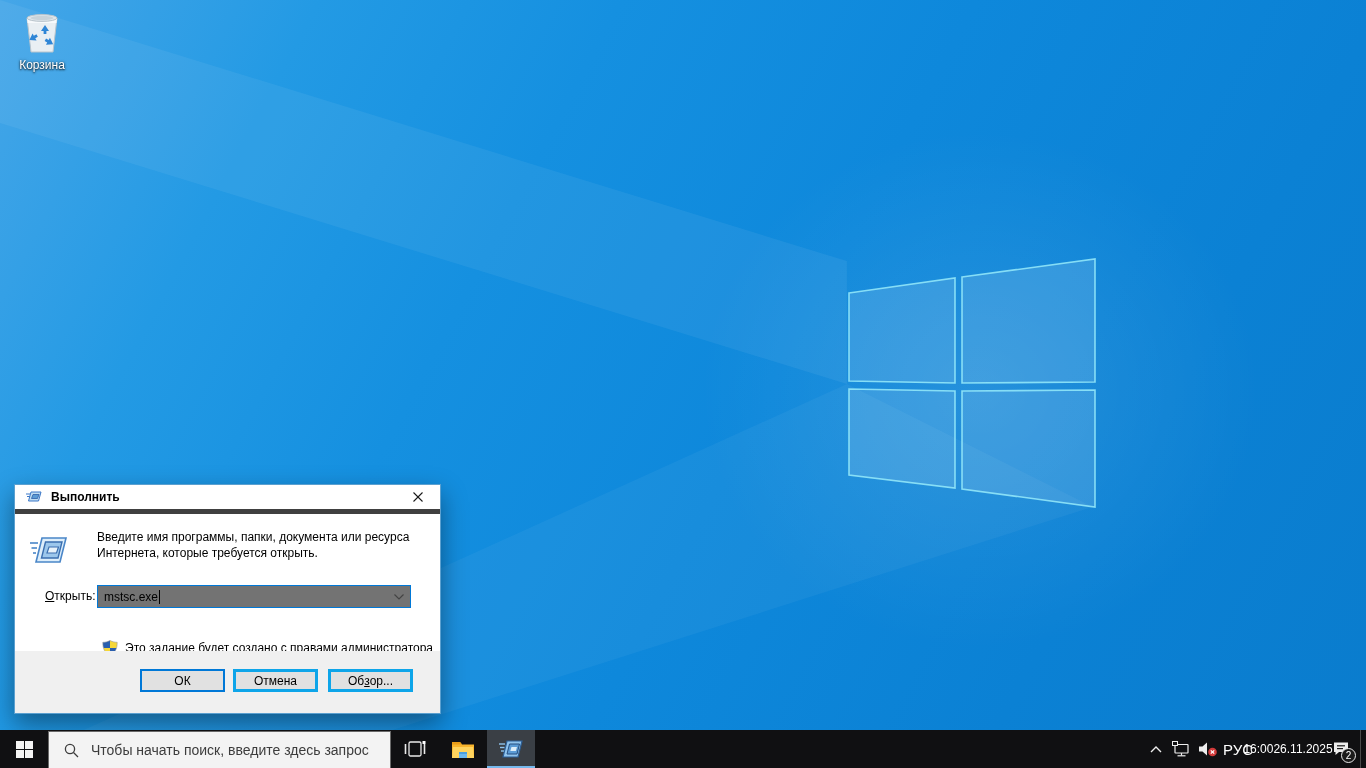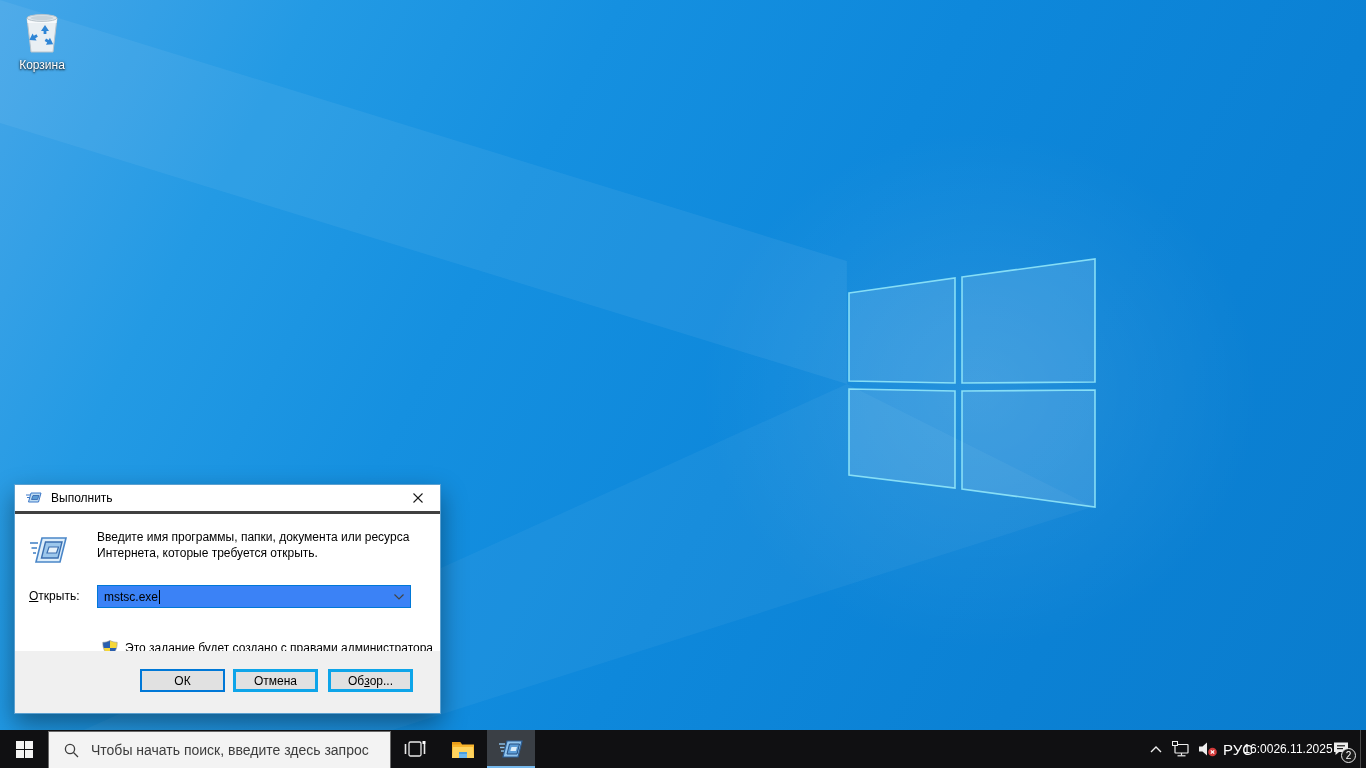--- a/index.html
+++ b/index.html
@@ -23,31 +23,31 @@
     background:radial-gradient(closest-side,rgba(255,255,255,0.10),rgba(255,255,255,0));}
   .win-logo{position:absolute;left:848px;top:258px;}
 
   
   .desktop-icon{position:absolute;left:6px;top:8px;width:72px;display:flex;flex-direction:column;align-items:center;cursor:default;}
   .desktop-icon .label{margin-top:2px;font-size:12px;color:#fff;text-shadow:0 1px 2px rgba(0,0,0,.85),0 0 3px rgba(0,0,0,.5);}
 
   
   .run-dialog{position:absolute;left:14px;top:484px;width:427px;height:230px;background:#fff;
     border:1px solid #5ba0d0;box-shadow:0 10px 24px rgba(0,0,0,.4);font-size:12px;color:#000;}
-  .rd-titlebar{height:29px;display:flex;align-items:center;border-bottom:3px solid #404040;}
+  .rd-titlebar{height:29px;display:flex;align-items:center;border-bottom:5px solid #404040;font-weight:bold;}
   .rd-titleicon{margin-left:11px;}
   .rd-title{margin-left:9px;flex:1;font-size:12px;color:#000;}
   .rd-close{width:45px;height:28px;display:flex;align-items:center;justify-content:center;cursor:default;}
   .rd-content{position:relative;height:138px;background:#fff;}
   .rd-runicon{position:absolute;left:14px;top:21px;}
   .rd-desc{position:absolute;left:82px;top:15px;width:322px;line-height:16px;}
-  .rd-openrow-label{position:absolute;left:14px;top:75px;}
+  .rd-openrow-label{position:absolute;left:30px;top:75px;}
   .rd-openrow-label .accel{text-decoration:underline;}
   .rd-input{position:absolute;left:82px;top:71px;width:314px;height:23px;border:1px solid var(--accent);
-    background:#3b82f6;display:flex;align-items:center;padding-left:6px;}
+    background:#737373;display:flex;align-items:center;padding-left:6px;}
   .rd-input .val{font-size:12px;}
   .caret{display:inline-block;width:1px;height:14px;background:#000;margin-left:1px;}
   .rd-combo-btn{position:absolute;right:2px;top:0;bottom:0;width:18px;display:flex;align-items:center;justify-content:center;}
   .rd-uac{position:absolute;left:87px;top:126px;display:flex;align-items:center;gap:7px;}
   .rd-footer{position:absolute;left:0;right:0;bottom:0;height:62px;background:#f0f0f0;}
   .rd-btn{position:absolute;top:18px;width:85px;height:23px;background:#e1e1e1;border:3px solid #0ea5e9;
     font-size:12px;font-family:inherit;color:#000;display:flex;align-items:center;justify-content:center;cursor:default;}
   .rd-btn.ok{left:125px;border:2px solid var(--accent);}
   .rd-btn.cancel{left:218px;}
   .rd-btn.browse{left:313px;}

